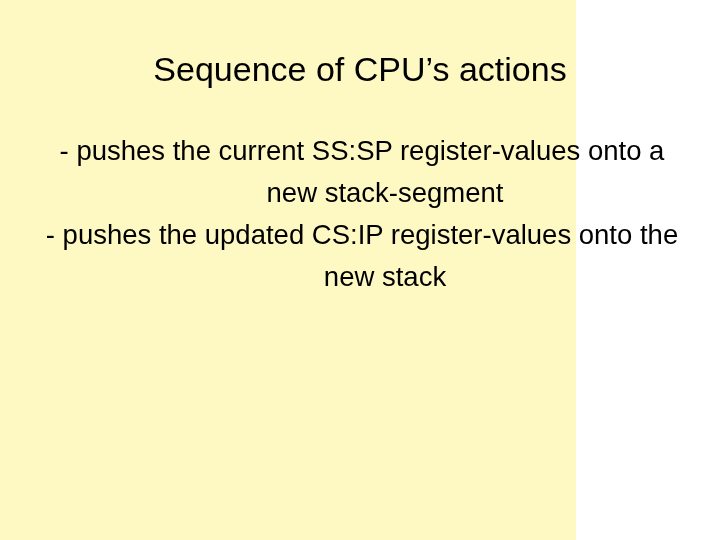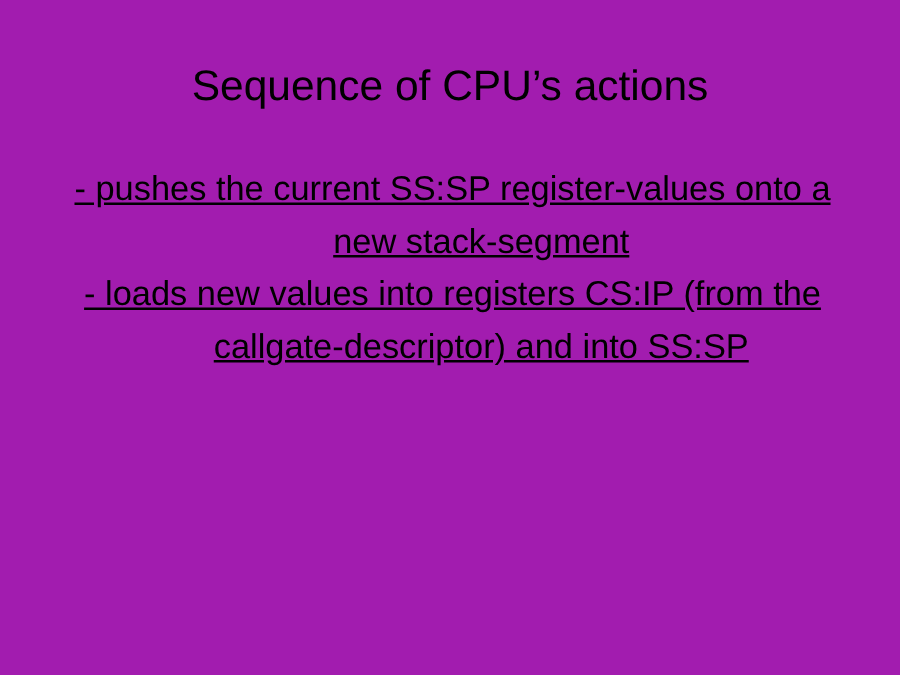--- a/index.html
+++ b/index.html
@@ -11,23 +11,23 @@
     width: 720px;
     height: 540px;
     overflow: hidden;
     font-family: "Liberation Sans", sans-serif;
     color: #000000;
     -webkit-font-smoothing: antialiased;
   }
 
   .slide {
     position: relative;
-    width: 720px;
+    width: 576px;
     height: 540px;
-    background: #a21caf;
+    background: #fef9c3;
     box-sizing: border-box;
   }
 
   .slide-title {
     position: absolute;
     left: 0;
     top: 48px;
     width: 720px;
     text-align: center;
     font-size: 34px;
@@ -37,21 +37,20 @@
     color: #000000;
     margin: 0;
     white-space: nowrap;
   }
 
   .body-block {
     position: absolute;
     left: 38px;
     top: 130px;
     width: 648px;
-    text-decoration: underline;
   }
 
   .bullet-line {
     font-size: 27.5px;
     line-height: 42px;
     color: #000000;
     text-align: center;
     text-indent: -46px;
     padding-left: 46px;
     margin: 0 0 0 0;
@@ -63,18 +62,18 @@
 
 <div class="slide">
 
   <h1 class="slide-title">Sequence of CPU’s actions</h1>
 
   <div class="body-block">
 
     <p class="bullet-line">- pushes the current SS:SP register-values onto a new stack-segment</p>
 
 
+    <p class="bullet-line">- pushes the updated CS:IP register-values onto the new stack</p>
 
-    <p class="bullet-line">- loads new values into registers CS:IP (from the callgate-descriptor) and into SS:SP</p>
 
   </div>
 
 </div>
 
 </body></html>

